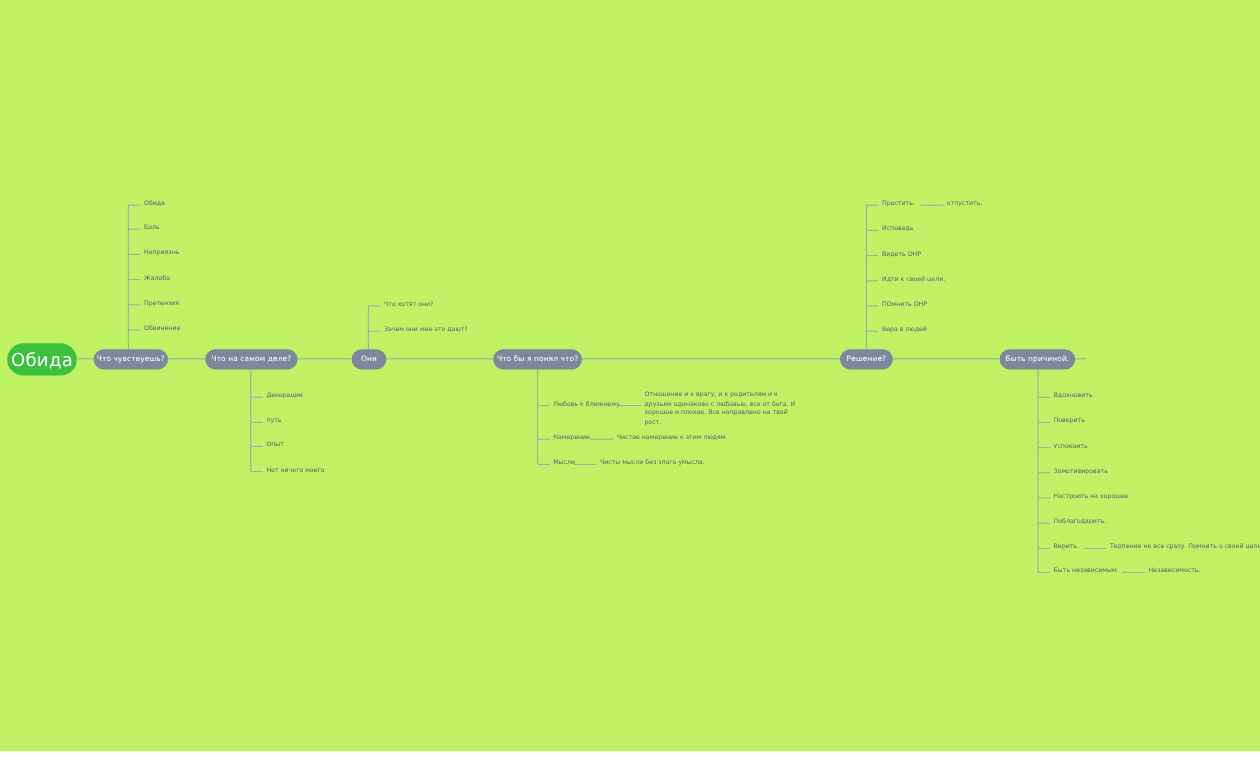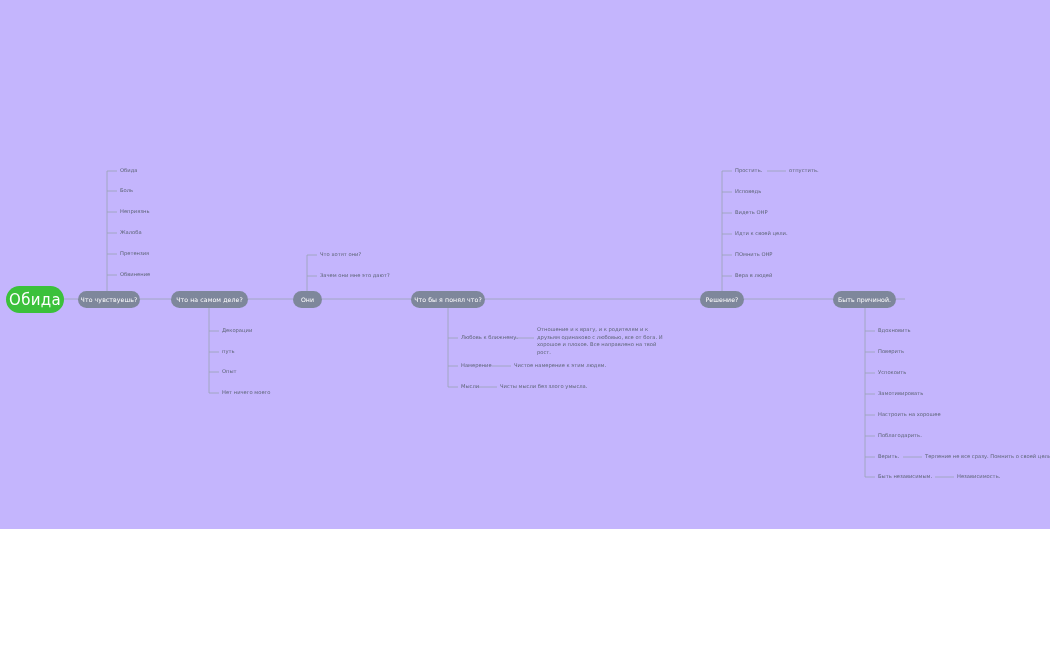--- a/index.html
+++ b/index.html
@@ -6,22 +6,22 @@
   html, body {
     margin: 0; padding: 0;
     width: 1050px; height: 650px;
     background: #ffffff;
     font-family: "DejaVu Sans", "Liberation Sans", sans-serif;
     overflow: hidden;
   }
   #canvas {
     position: relative;
     width: 1050px;
-    height: 529px;
-    background: #c4b5fd;
+    height: 626px;
+    background: #bef264;
   }
   svg.wires {
     position: absolute;
     left: 0; top: 0;
     width: 1050px; height: 650px;
     pointer-events: none;
   }
   .node {
     position: absolute;
     display: flex;

